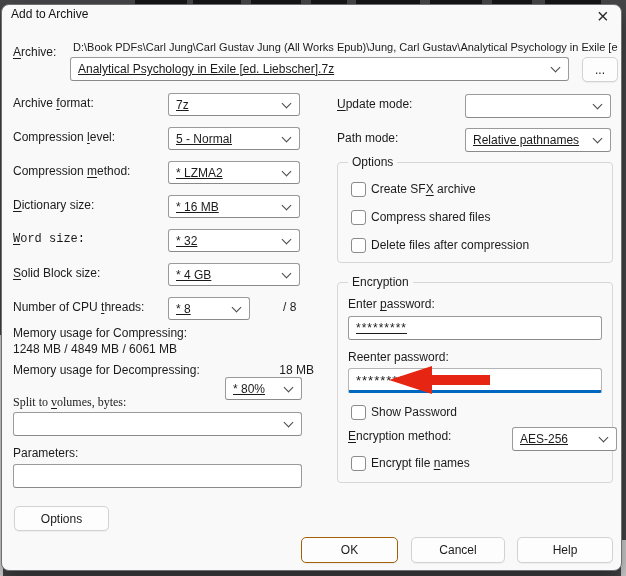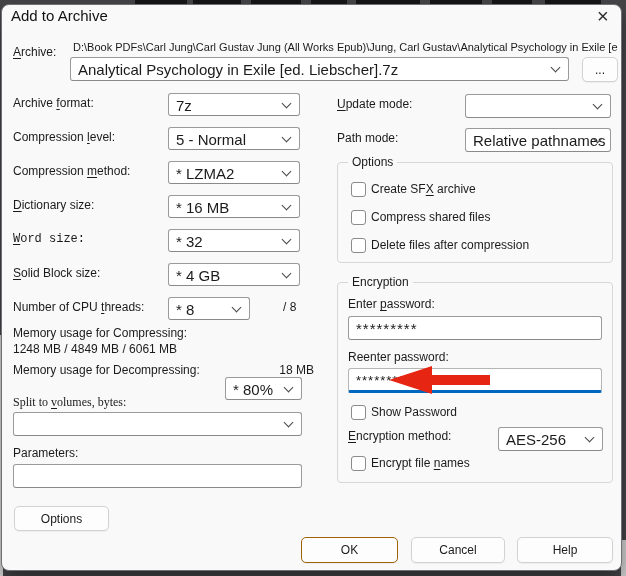--- a/index.html
+++ b/index.html
@@ -4,29 +4,29 @@
 <style>
   html,body{margin:0;padding:0;background:#3b3b3d;}
   .stage{position:relative;width:626px;height:576px;overflow:hidden;
          font-family:"Liberation Sans",sans-serif;color:#1b1b1b;background:#454548;}
   .seg{position:absolute;top:0;height:4px;background:#151517;z-index:0;}
   .edge-left-light{position:absolute;left:0;top:335px;width:3px;height:241px;background:#d8d8d8;z-index:0;}
   .edge-right-light{position:absolute;left:621px;top:540px;width:5px;height:36px;background:#cfcfcf;z-index:0;}
   .dialog{position:absolute;left:1px;top:4px;width:619px;height:565px;background:#f9f9f9;
           border:1px solid #6f6f74;border-radius:8px;box-shadow:0 10px 20px rgba(0,0,0,.4);z-index:1;}
   .el{position:absolute;z-index:2;}
-  .title{font-size:15px;color:#111;white-space:nowrap;}
+  .title{font-size:12px;color:#111;white-space:nowrap;}
   .close{font-size:20px;line-height:20px;color:#2b2b2b;cursor:default;}
   .lbl{font-size:12px;line-height:14px;white-space:nowrap;}
   .lbl u{text-underline-offset:2px;}
   .smallpath{font-size:11px;line-height:13px;white-space:nowrap;overflow:hidden;width:545px;color:#1b1b1b;}
   .combo,.tbox{position:absolute;z-index:2;background:#ffffff;border:1px solid #9a9a9a;
                border-bottom-color:#8a8a8a;border-radius:3px;}
   .combo .val,.tbox .val{position:absolute;left:7px;top:50%;transform:translateY(-50%);
-               font-size:15px;white-space:nowrap;color:#1b1b1b;}
+               font-size:12px;white-space:nowrap;color:#1b1b1b;text-decoration:underline;}
   .chev{position:absolute;right:9px;top:50%;width:6px;height:6px;margin-top:-5px;
         border-left:1.3px solid #474747;border-bottom:1.3px solid #474747;transform:rotate(-45deg);}
   .group{position:absolute;z-index:2;border:1px solid #d7d7d7;border-radius:4px;}
   .group-title{position:absolute;top:-8px;left:10px;background:#f9f9f9;padding:0 4px;
                font-size:12px;line-height:14px;white-space:nowrap;}
   .cb{position:absolute;z-index:2;width:13px;height:13px;background:#fff;border:1px solid #8b8b8b;border-radius:3px;}
   .pbtn{position:absolute;z-index:2;background:#fdfdfd;border:1px solid #d2d2d2;border-radius:5px;
         font-size:12px;display:flex;align-items:center;justify-content:center;
         box-shadow:0 1px 1px rgba(0,0,0,.05);}
   .pbtn.default{border:1px solid #a16207;}
@@ -161,21 +161,21 @@
   </div>
 
   <svg class="el" style="left:389px;top:366px;" width="101" height="28" viewBox="0 0 101 28">
     <polygon points="0,14 43,0 43,9 101,9 101,19 43,19 43,28" fill="#e62612"></polygon>
   </svg>
 
   <div class="cb" style="left:351px;top:405px;"></div>
   <div class="el lbl" style="left:371px;top:405px;">Show Password</div>
 
   <div class="el lbl" style="left:348px;top:429px;"><u>E</u>ncryption method:</div>
-  <div class="combo" style="left:498px;top:427px;width:103px;height:22px;text-align:right;">
+  <div class="combo" style="left:512px;top:427px;width:103px;height:22px;text-align:right;">
     <span class="val">AES-256</span>
     <span class="chev"></span>
   </div>
 
   <div class="cb" style="left:351px;top:456px;"></div>
   <div class="el lbl" style="left:371px;top:456px;">Encrypt file <u>n</u>ames</div>
 
   <div class="pbtn default" style="left:301px;top:537px;width:95px;height:24px;">OK</div>
   <div class="pbtn" style="left:411px;top:537px;width:92px;height:24px;">Cancel</div>
   <div class="pbtn" style="left:517px;top:537px;width:94px;height:24px;">Help</div>

